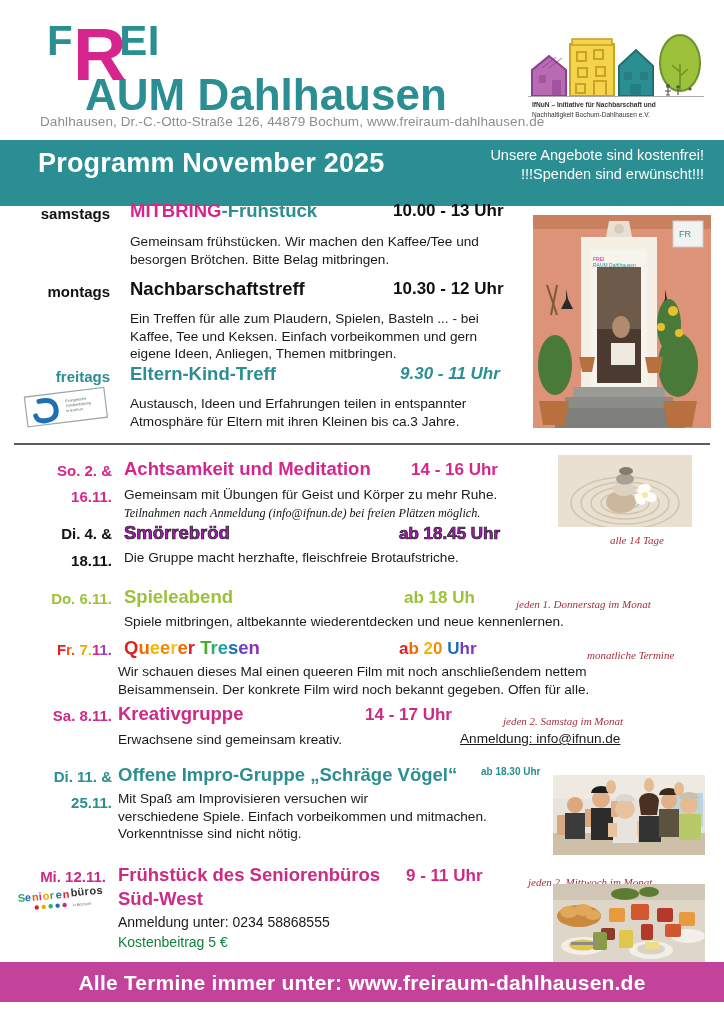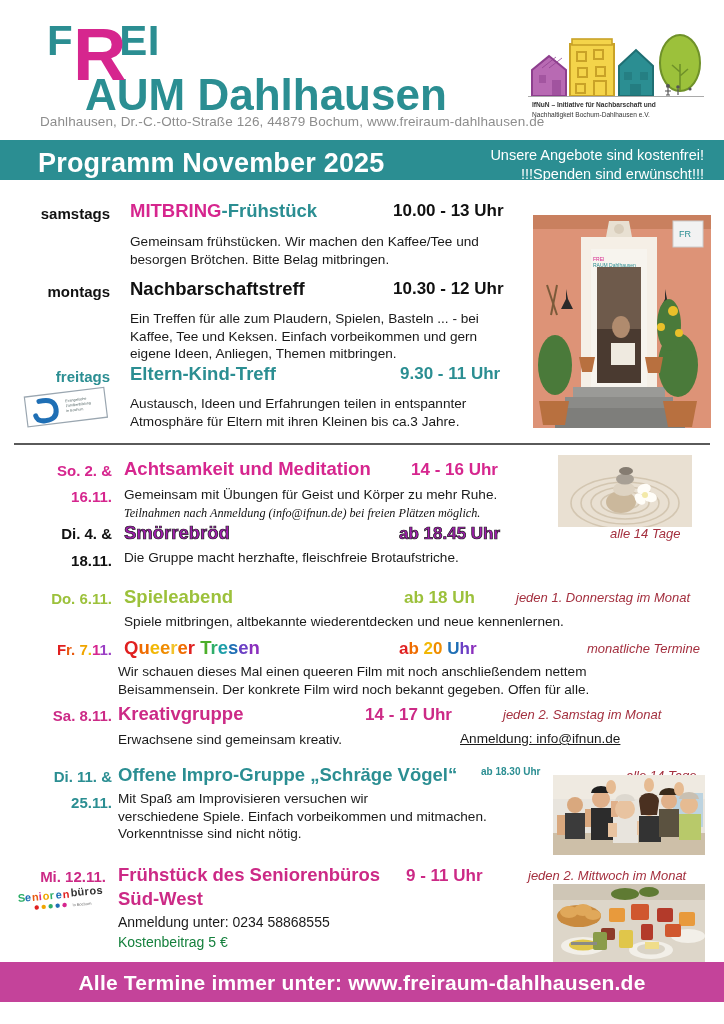--- a/index.html
+++ b/index.html
@@ -15,32 +15,32 @@
   .logo-l2{font-size:44px;font-weight:bold;line-height:46px;color:#2b8e92;margin-top:10px;margin-left:38px;white-space:nowrap;}
   .contact-line{position:absolute;left:40px;top:114px;font-size:13.5px;color:#8d8d8d;letter-spacing:.1px;}
 
   
   .ifnun{position:absolute;right:16px;top:28px;width:186px;}
   .ifnun svg{display:block;}
   .ifnun-txt{font-size:6.6px;color:#333;line-height:9.5px;margin-top:2px;margin-left:10px;font-family:"Liberation Sans",sans-serif;}
   .ifnun-txt b{font-weight:bold;}
 
   
-  .banner{position:absolute;left:0;top:140px;width:724px;height:40px;background:#2b8e92;color:#fff;}
+  .banner{position:absolute;left:0;top:140px;width:724px;height:66px;background:#2b8e92;color:#fff;}
   .banner-title{position:absolute;left:38px;top:8px;font-size:27px;font-weight:bold;letter-spacing:.2px;}
   .banner-right{position:absolute;right:20px;top:6px;text-align:right;font-size:14.5px;line-height:19px;}
 
   
   .sheet{position:absolute;left:0;top:192px;width:724px;}
   .row{position:relative;}
   .daycol{position:absolute;width:110px;text-align:right;font-size:15px;font-weight:bold;}
   .title{font-size:18.5px;font-weight:bold;}
   .time{font-size:17px;font-weight:bold;}
   .desc{font-size:13.6px;line-height:17.5px;color:#1a1a1a;}
-  .note{font-family:Liberation Sans, sans-serif;font-style:italic;font-size:13px;color:#a4303f;}
+  .note{font-family:Liberation Serif, serif;font-style:italic;font-size:11px;color:#a4303f;margin-top:8px;}
   .small-ital{font-family:"Liberation Serif",serif;font-style:italic;font-size:12.2px;color:#111;}
 
   .teal{color:#2b8e92;}
   .pink{color:#d6268e;}
   .magenta{color:#cc2a86;}
   .black{color:#111;}
   .green{color:#9cc13b;}
   .brown{color:#15803d;}
 
   
@@ -206,21 +206,21 @@
     <div class="desc" style="position:absolute;left:130px;top:118px;">
       <div>Ein Treffen für alle zum Plaudern, Spielen, Basteln ... - bei</div>
       <div>Kaffee, Tee und Keksen. Einfach vorbeikommen und gern</div>
       <div>eigene Ideen, Anliegen, Themen mitbringen.</div>
     </div>
   </div>
 
   <div class="row">
     <div class="daycol teal" style="left:0px;top:176px;">freitags</div>
     <div class="title teal" style="position:absolute;left:130px;top:171px;">Eltern-Kind-Treff</div>
-    <div class="time teal" style="position:absolute;left:400px;top:172px;">9.30 - 11 Uhr</div>
+    <div class="time teal" style="position:absolute;left:400px;top:172px;font-style:italic;">9.30 - 11 Uhr</div>
     <div class="desc" style="position:absolute;left:130px;top:203px;">
       <div>Austausch, Ideen und Erfahrungen teilen in entspannter</div>
       <div>Atmosphäre für Eltern mit ihren Kleinen bis ca.3 Jahre.</div>
     </div>
   </div>
 
   <div class="photo" style="left:18px;top:192px;width:98px;height:48px;">
     <svg width="98" height="48" viewBox="0 0 98 48">
       <g transform="rotate(-7 49 24)">
         <rect x="8" y="8" width="80" height="30" fill="#ffffff" stroke="#9aa6b0" stroke-width="1.2"></rect>

